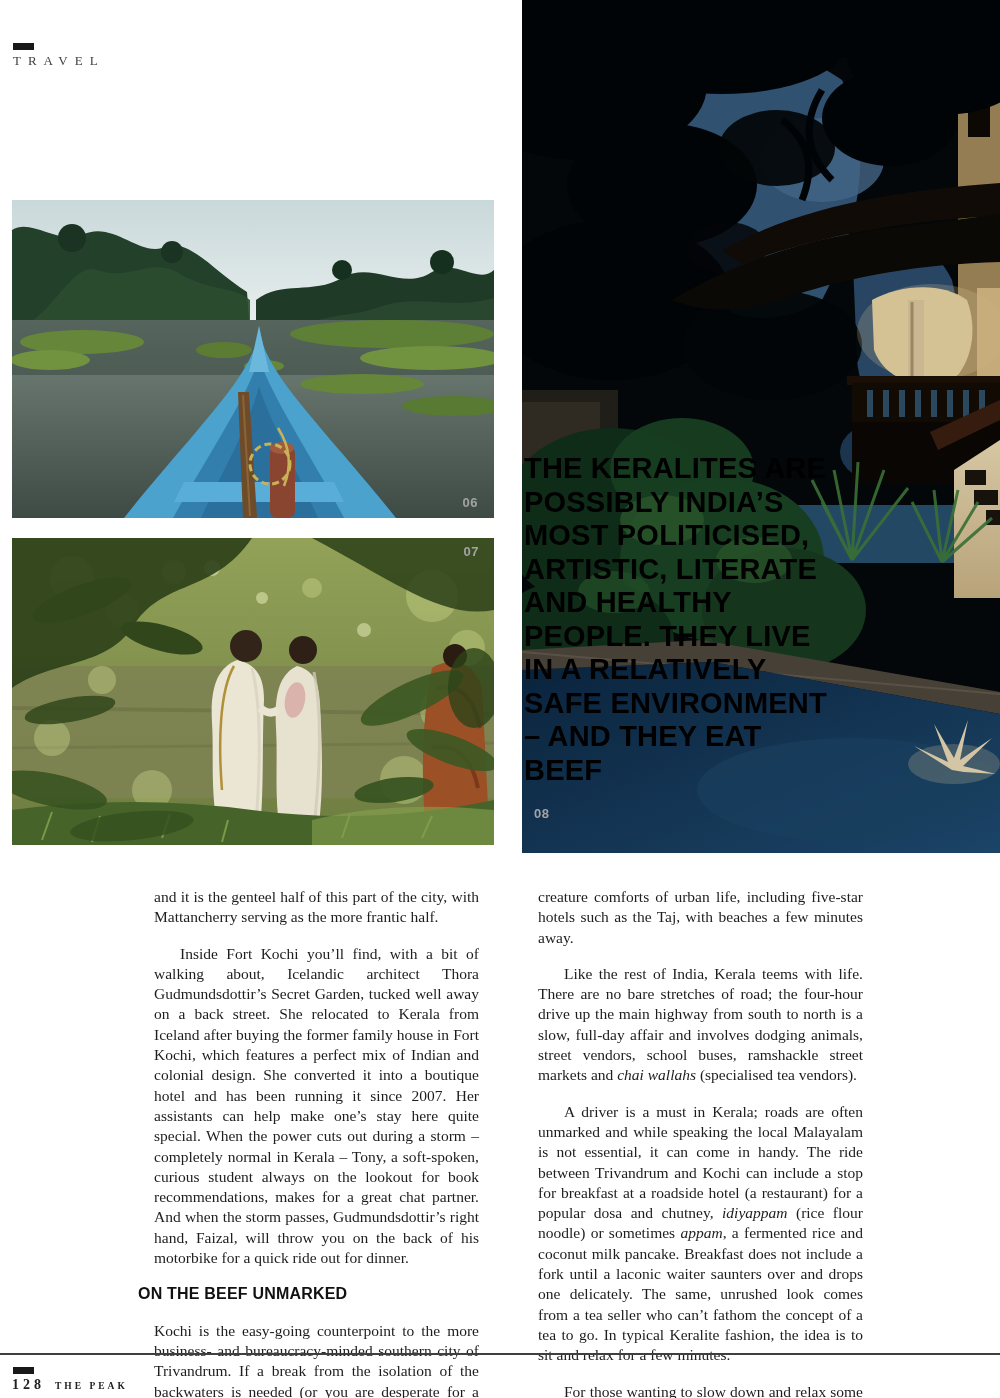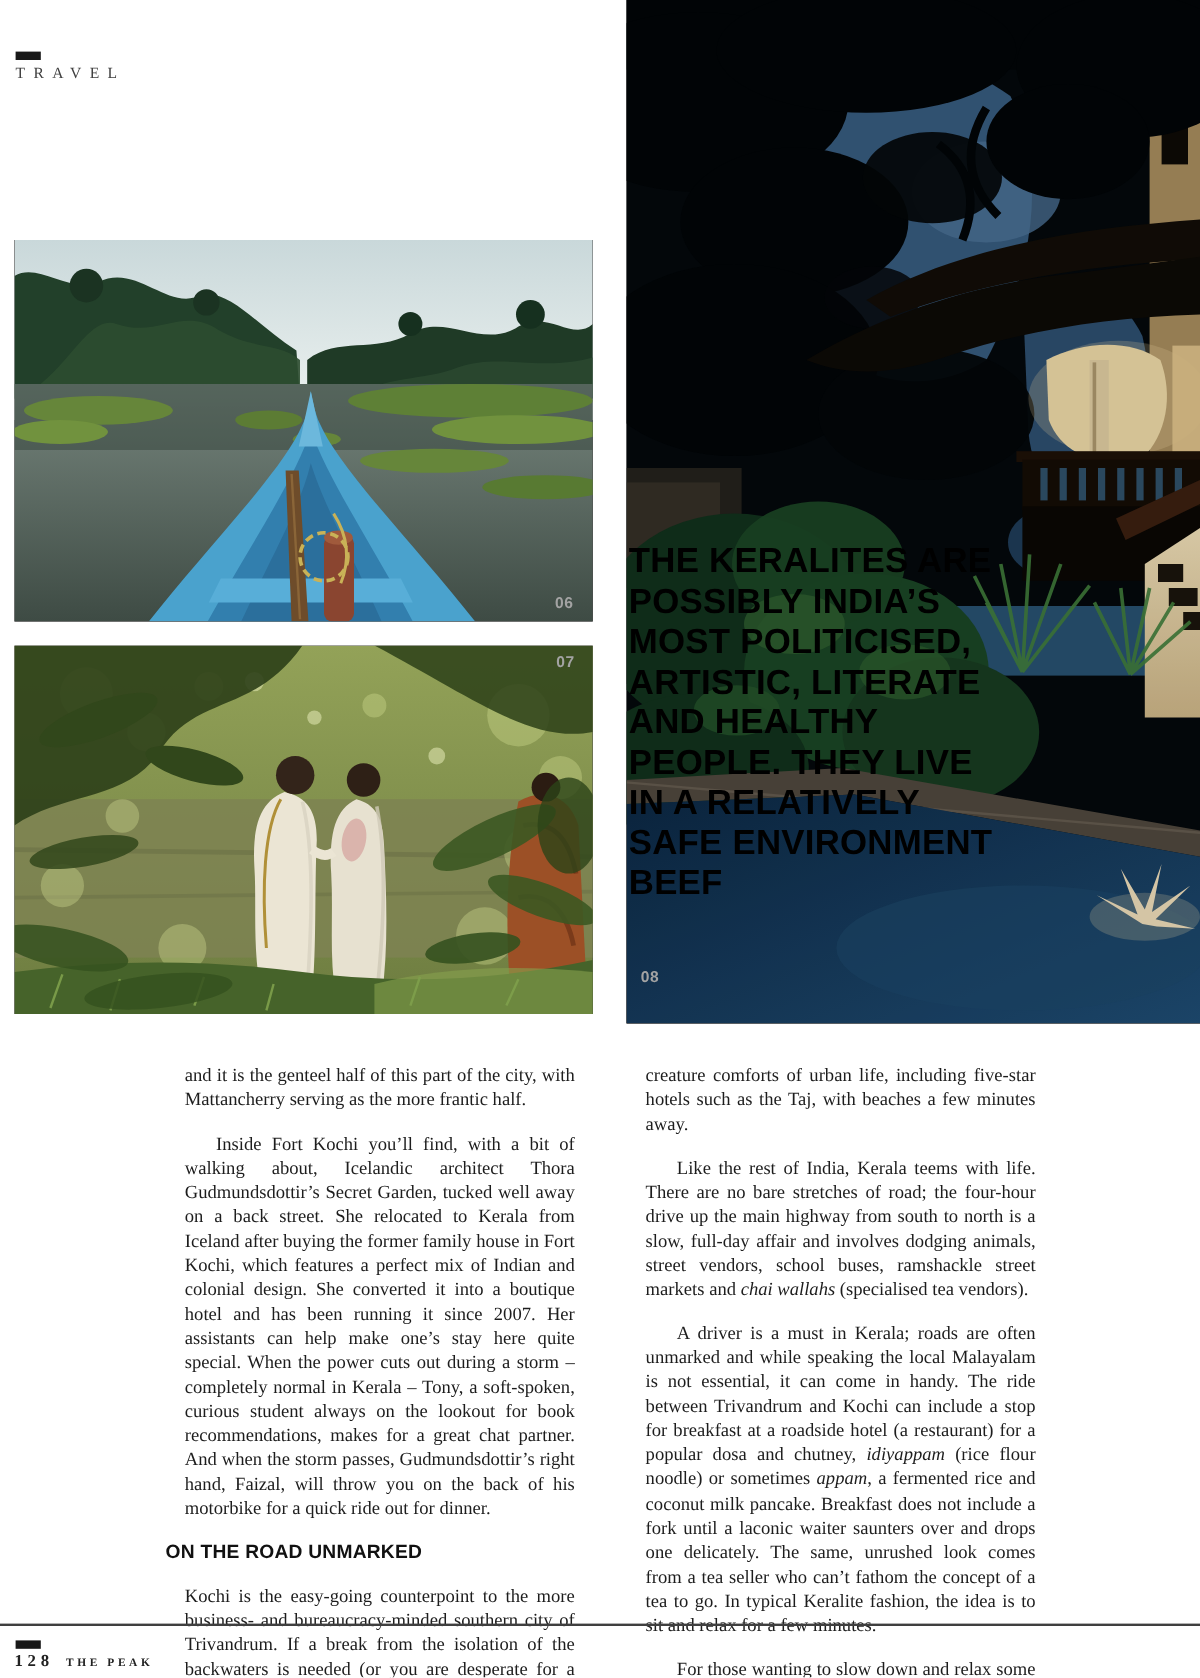--- a/index.html
+++ b/index.html
@@ -255,27 +255,28 @@
 
   <div class="pull-quote">
       <div>THE KERALITES ARE</div>
       <div>POSSIBLY INDIA’S</div>
       <div>MOST POLITICISED,</div>
       <div>ARTISTIC, LITERATE</div>
       <div>AND HEALTHY</div>
       <div>PEOPLE. THEY LIVE</div>
       <div>IN A RELATIVELY</div>
       <div>SAFE ENVIRONMENT</div>
+      <div>– AND THEY EAT</div>
       <div>BEEF</div>
     </div>
 
   <section class="column column-left">
       <p class="body-para"><span>and it is the genteel half of this part of the city, with Mattancherry serving as the more frantic half.</span></p>
       <p class="body-para indent"><span>Inside Fort Kochi you’ll find, with a bit of walking about, Icelandic architect Thora Gudmundsdottir’s Secret Garden, tucked well away on a back street. She relocated to Kerala from Iceland after buying the former family house in Fort Kochi, which features a perfect mix of Indian and colonial design. She converted it into a boutique hotel and has been running it since 2007. Her assistants can help make one’s stay here quite special. When the power cuts out during a storm – completely normal in Kerala – Tony, a soft-spoken, curious student always on the lookout for book recommendations, makes for a great chat partner. And when the storm passes, Gudmundsdottir’s right hand, Faizal, will throw you on the back of his motorbike for a quick ride out for dinner.</span></p>
-      <h3 class="section-heading">ON THE ROAD UNMARKED</h3>
+      <h3 class="section-heading">ON THE BEEF UNMARKED</h3>
       <p class="body-para"><span>Kochi is the easy-going counterpoint to the more business- and bureaucracy-minded southern city of Trivandrum. If a break from the isolation of the backwaters is needed (or you are desperate for a stable internet connection), the capital does provide the</span></p>
     </section>
   <section class="column column-right">
       <p class="body-para"><span>creature comforts of urban life, including five-star hotels such as the Taj, with beaches a few minutes away.</span></p>
       <p class="body-para indent"><span>Like the rest of India, Kerala teems with life. There are no bare stretches of road; the four-hour drive up the main highway from south to north is a slow, full-day affair and involves dodging animals, street vendors, school buses, ramshackle street markets and </span><em>chai wallahs</em><span> (specialised tea vendors).</span></p>
       <p class="body-para indent"><span>A driver is a must in Kerala; roads are often unmarked and while speaking the local Malayalam is not essential, it can come in handy. The ride between Trivandrum and Kochi can include a stop for breakfast at a roadside hotel (a restaurant) for a popular dosa and chutney, </span><em>idiyappam</em><span> (rice flour noodle) or sometimes </span><em>appam</em><span>, a fermented rice and coconut milk pancake. Breakfast does not include a fork until a laconic waiter saunters over and drops one delicately. The same, unrushed look comes from a tea seller who can’t fathom the concept of a tea to go. In typical Keralite fashion, the idea is to sit and relax for a few minutes.</span></p>
       <p class="body-para indent"><span>For those wanting to slow down and relax some more, there is Vismaya, a boutique hotel in a 400-year-old, converted house now run by a Belgian</span></p>
     </section>
 
   <div class="footer-rule"></div>

